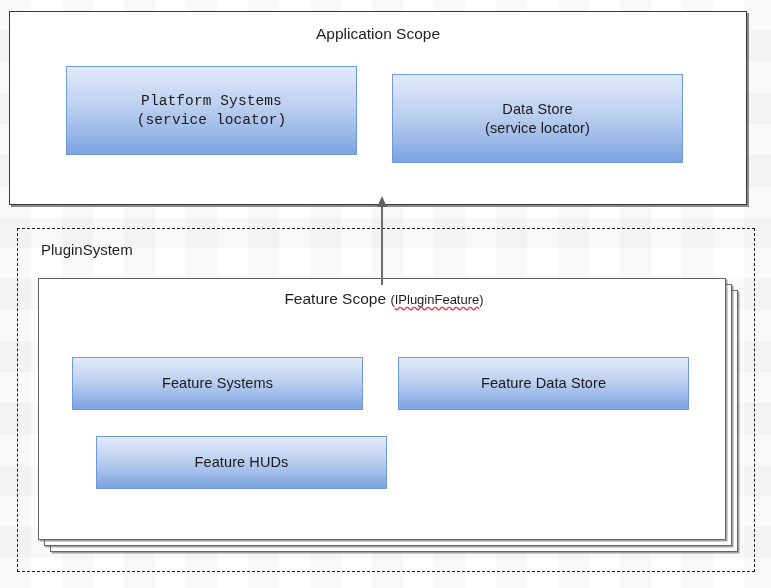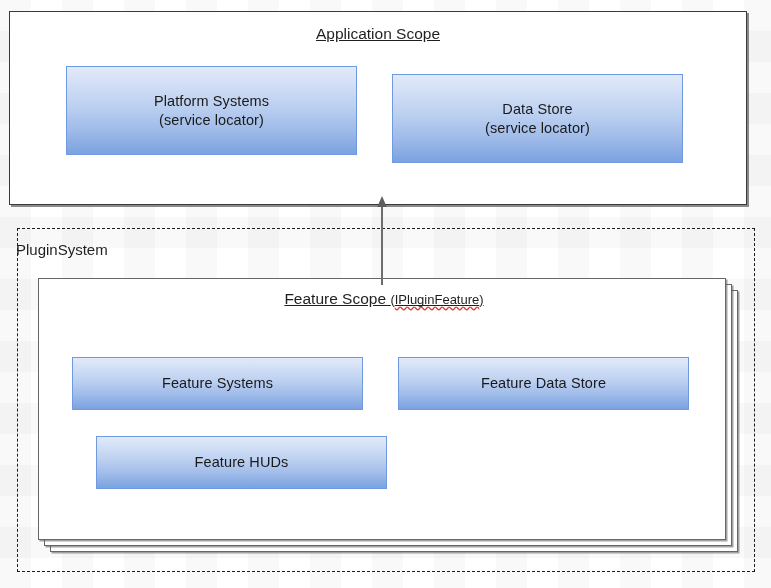--- a/index.html
+++ b/index.html
@@ -69,21 +69,20 @@
     letter-spacing: 0.1px;
   }
   .blue-card .line2 { display: block; }
 
   .scope-title {
     position: absolute;
     text-align: center;
     color: #1f1f1f;
     font-size: 15.5px;
     white-space: nowrap;
-    text-decoration: underline;
   }
 
   .corner-label {
     position: absolute;
     color: #1f1f1f;
     font-size: 15px;
     white-space: nowrap;
   }
 
   .misspelled {
@@ -105,34 +104,34 @@
 </head>
 <body>
 
 <div id="canvas">
 
   <div class="box scope-box app" style="left:9px; top:11px; width:738px; height:194px;">
   </div>
 
   <div class="scope-title" style="left:9px; top:25px; width:738px;">Application Scope</div>
 
-  <div class="blue-card" style="left:66px; top:66px; width:291px; height:89px;">
+  <div class="blue-card" style="left:66px; top:66px; width:291px; height:89px;font-family:Liberation Mono, monospace;">
     <span>Platform Systems</span>
     <span class="line2">(service locator)</span>
   </div>
 
   <div class="blue-card" style="left:392px; top:74px; width:291px; height:89px;">
     <span>Data Store</span>
     <span class="line2">(service locator)</span>
   </div>
 
   <div class="box dashed-box" style="left:17px; top:228px; width:738px; height:344px;">
   </div>
 
-  <div class="corner-label" style="left:16px; top:241px;">PluginSystem</div>
+  <div class="corner-label" style="left:41px; top:241px;">PluginSystem</div>
 
   <div class="box scope-box" style="left:50px; top:290px; width:688px; height:262px;">
   </div>
   <div class="box scope-box" style="left:44px; top:284px; width:688px; height:262px;">
   </div>
 
   <div class="box scope-box" style="left:38px; top:278px; width:688px; height:262px;">
   </div>
 
   <div class="scope-title" style="left:38px; top:290px; width:692px;text-align:center;">

